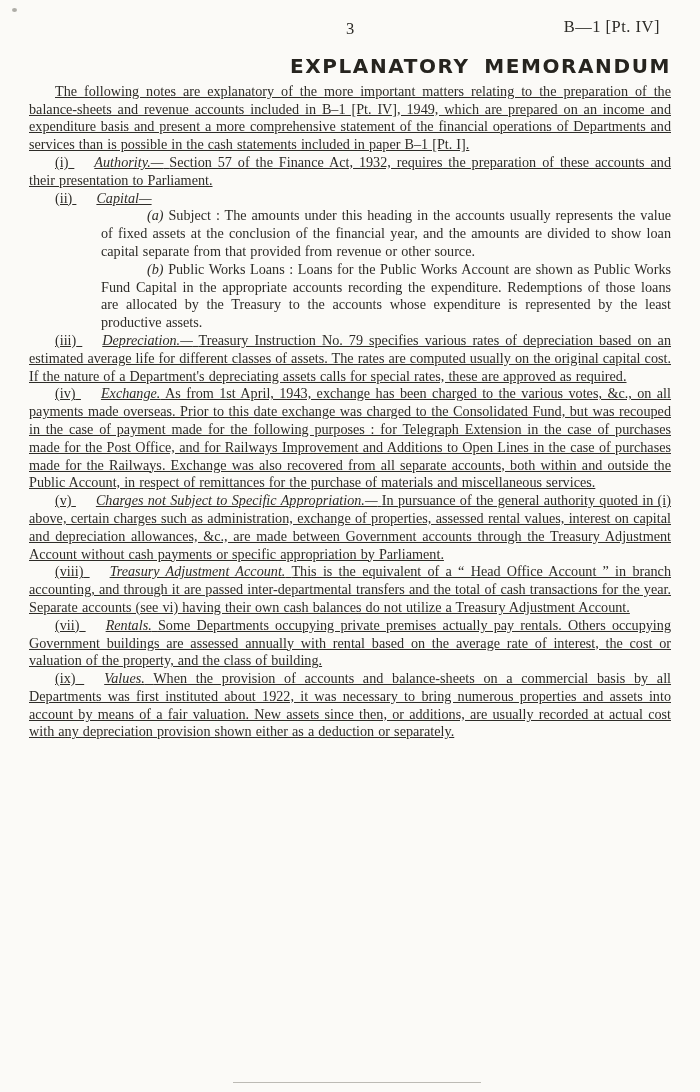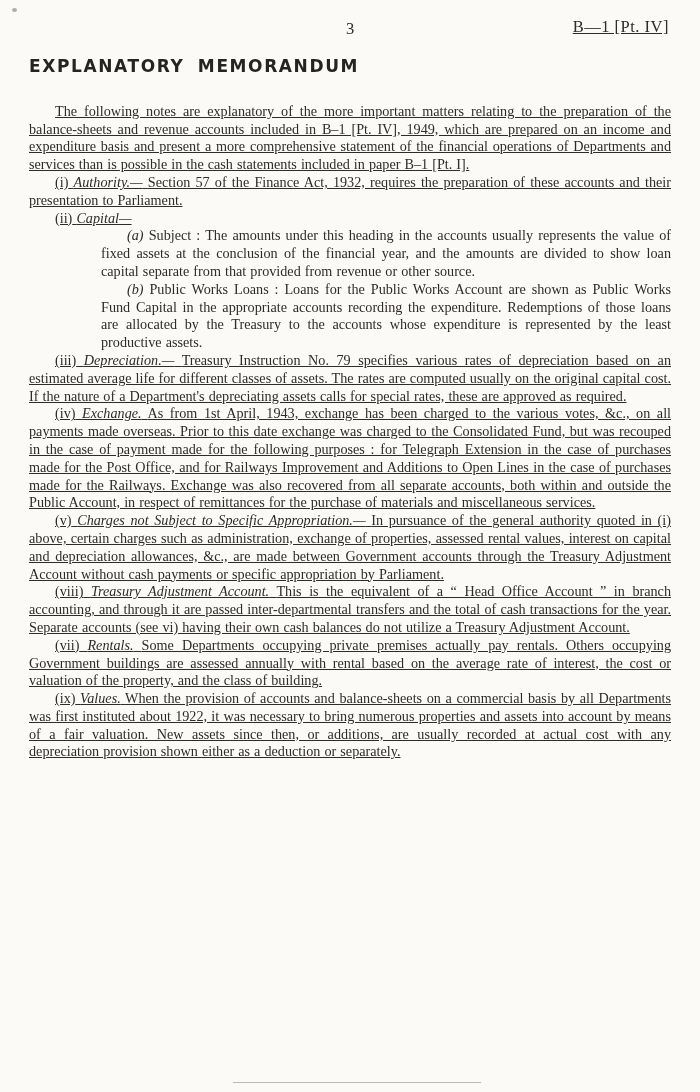--- a/index.html
+++ b/index.html
@@ -28,50 +28,50 @@
     font-size: 16.5px;
   }
   .page-num {
     position: absolute;
     left: 50%;
     transform: translateX(-50%);
     top: 4px;
   }
   .doc-ref {
     position: absolute;
-    right: 2px;
+    right: 11px;
     top: 2px;
     letter-spacing: 0.5px;
-    text-decoration: underline;
   }
   h1.title {
     font-family: "DejaVu Sans", sans-serif;
-    font-size: 17px;
+    font-size: 20px;
     font-weight: bold;
-    text-align: left;
+    text-align: right;
     letter-spacing: 1.6px;
     word-spacing: 6px;
-    margin: 18px 0 27px 0;
+    margin: 18px 0 7px 0;
     color: #26241f;
   }
   p.body {
     margin: 0;
     text-align: justify;
     text-indent: 26px;
     word-spacing: 0.5px;
     text-decoration: underline;
   }
   p.sub {
     margin: 0 0 0 72px;
     text-align: justify;
     text-indent: 26px;
     word-spacing: 0.5px;
   }
   .term {
     font-style: italic;
+    margin-left: 20px;
   }
   .scan-line-artifact {
     position: absolute;
     left: 233px;
     bottom: 9px;
     width: 248px;
     height: 1px;
     background: #9a9890;
     opacity: 0.65;
   }

